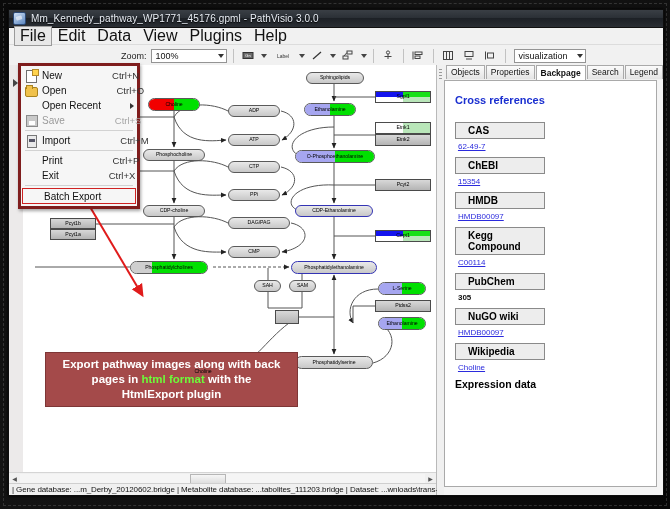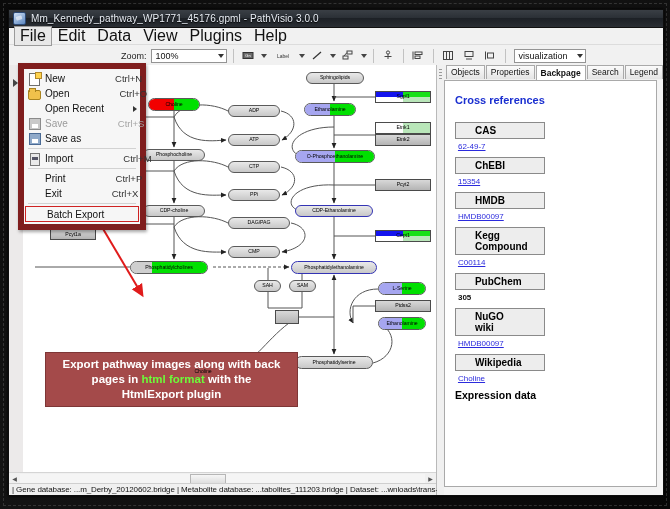--- a/index.html
+++ b/index.html
@@ -87,29 +87,29 @@
   .tabs{display:flex;align-items:flex-start;height:15px;padding-left:2px;
      background:#f0f0f0;gap:1px;}
   .tab{font-size:8.5px;padding:1px 4px;border:1px solid #a9a9a9;border-bottom:none;
      background:linear-gradient(to bottom,#fbfbfb,#e4e4e4);color:#111;line-height:11px;}
   .tab.active{background:#fff;font-weight:bold;padding:2px 4px;}
   .panebody{flex:1;background:#fff;border:1px solid #a9a9a9;margin:0 6px 8px 0;
      padding:8px 10px 0 10px;overflow:hidden;position:relative;}
   .xref-title{color:#1a2fd0;font-weight:bold;font-size:11px;margin:5px 0 16px 0;}
   .xrow{margin-bottom:6px;}
   .xhead{border:1px solid #8a8a8a;background:#ededed;font-weight:bold;font-size:10px;
-     padding:2px 19px;width:90px;box-sizing:border-box;color:#000;}
+     padding:2px 12px;width:90px;box-sizing:border-box;color:#000;}
   .xval{font-size:8px;margin:3px 0 0 3px;}
   .xval a{color:#2b2bdd;text-decoration:underline;}
   .xval.plain{color:#111;font-weight:bold;}
   .expr{font-weight:bold;font-size:10.5px;margin-top:6px;color:#000;}
 
   
   .filemenu{position:absolute;left:9px;top:53px;width:116px;background:#f6f6f6;
-     border:6px solid #7f1d1d;box-shadow:1px 2px 3px rgba(0,0,0,.35);z-index:60;
+     border:3px solid #7f1d1d;box-shadow:1px 2px 3px rgba(0,0,0,.35);z-index:60;
      padding:2px 0;}
   .fm-row{display:flex;align-items:center;height:15px;padding:0 3px;position:relative;}
   .fm-ico{width:14px;height:13px;flex:0 0 auto;margin-right:4px;position:relative;}
   .fm-lbl{font-size:10px;color:#111;flex:1;}
   .fm-lbl.dim{color:#9b9b9b;}
   .fm-key{font-size:9.5px;color:#333;padding-left:6px;margin-left:44px;}
   .fm-key.dim{color:#a5a5a5;}
   .fm-sep{height:1px;background:#d2d2d2;margin:2px 4px;}
   .fm-sub{width:0;height:0;border-top:3px solid transparent;border-bottom:3px solid transparent;
      border-left:4px solid #333;margin-left:4px;}
@@ -564,26 +564,20 @@
           <span class="fm-lbl">Open Recent</span>
           <span class="fm-sub"></span>
         </div>
         <div class="fm-row">
           <span class="fm-ico">
             <span class="ic-save"></span>
           </span>
           <span class="fm-lbl dim">Save</span>
           <span class="fm-key dim">Ctrl+S</span>
         </div>
-        <div class="fm-row">
-          <span class="fm-ico">
-            <span class="ic-save act"></span>
-          </span>
-          <span class="fm-lbl">Save as</span>
-        </div>
         <div class="fm-sep"></div>
         <div class="fm-row">
           <span class="fm-ico">
             <span class="ic-imp"></span>
           </span>
           <span class="fm-lbl">Import</span>
           <span class="fm-key">Ctrl+M</span>
         </div>
         <div class="fm-sep"></div>
         <div class="fm-row">

